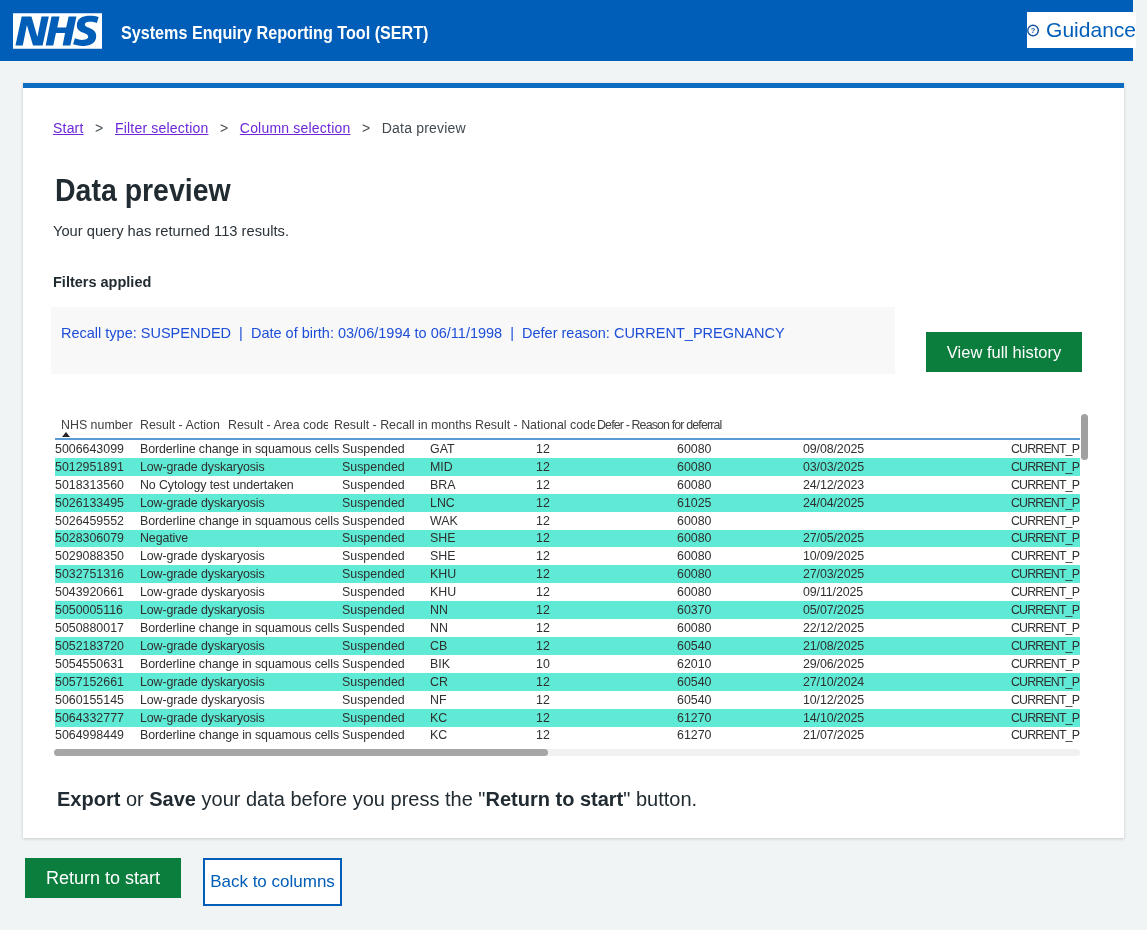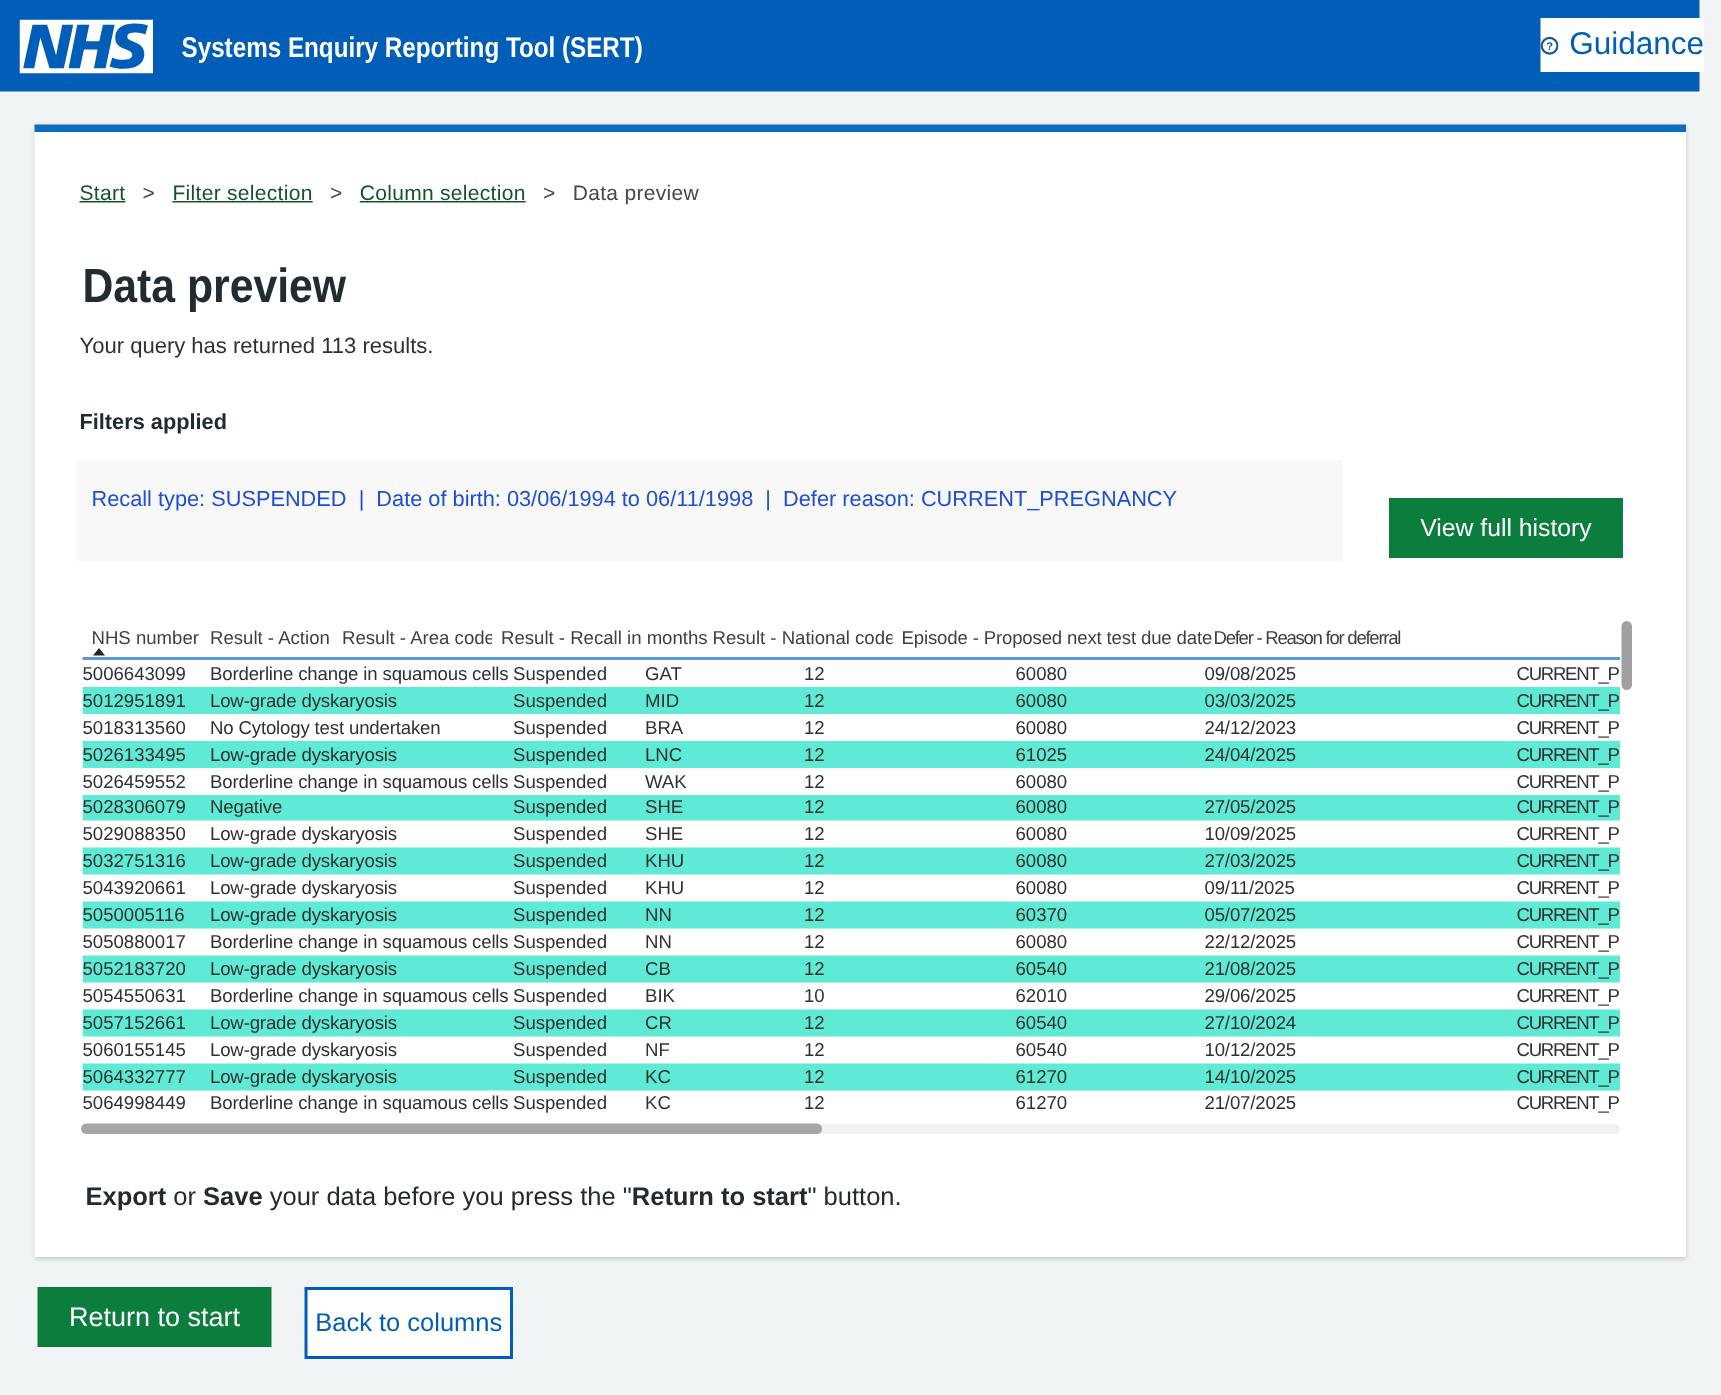--- a/index.html
+++ b/index.html
@@ -8,21 +8,21 @@
 
   .hdr { position:absolute; left:0; top:0; width:1133px; height:61px; background:#005eb8;padding-left:20px; }
   .nhslogo { position:absolute; left:13px; top:12px; }
   .hdr-title { position:absolute; left:121px; top:22px; color:#ffffff; font-size:19px; font-weight:bold; white-space:nowrap; transform:scaleX(0.85); transform-origin:left center; }
   .guidance { position:absolute; left:1027px; top:12px; width:109px; height:36px; background:#ffffff; display:flex; align-items:center; justify-content:center; }
   .guidance span { color:#005eb8; font-size:21px; margin-left:7px; }
 
   .card { position:absolute; left:23px; top:83px; width:1101px; height:755px; background:#ffffff; border-top:5px solid #0c6cc0; box-shadow:0 1px 3px rgba(0,0,0,0.18); }
 
   .crumb { position:absolute; left:53px; top:120px; font-size:14px; letter-spacing:0.2px; color:#41494f; white-space:nowrap; }
-  .crumb a { color:#14532d; text-decoration:underline;margin-top:44px; }
+  .crumb a { color:#6d28d9; text-decoration:underline;margin-top:44px; }
   .crumb .sep { color:#454d53; margin:0 11.5px; font-size:14px; }
 
   h1 { position:absolute; left:55px; top:172px; font-size:32px; font-weight:bold; color:#212b32; transform:scaleX(0.89); transform-origin:left top; white-space:nowrap; }
   .results { position:absolute; left:53px; top:223px; font-size:14.7px; color:#2a3238; }
   .fheading { position:absolute; left:53px; top:274px; font-size:14.5px; font-weight:bold; color:#212b32; }
   .fbox { position:absolute; left:51px; top:307px; width:844px; height:67px; background:#f8f8f8; }
   .fbox .ftext { position:absolute; left:10px; top:17.5px; font-size:14.5px; color:#1d4ed8; white-space:nowrap; }
 
   .btn-green { background:#0b7d3d; color:#ffffff; border:none; display:flex; align-items:center; justify-content:center; }
   .viewfull { position:absolute; left:926px; top:332px; width:156px; height:40px; font-size:16.5px; }
@@ -42,21 +42,21 @@
   .c7 { width:212px; overflow:visible; letter-spacing:-0.1px; }
   .c8 { width:220px; padding-left:2px; letter-spacing:-0.85px; }
   .thead .c1 { text-align:left; padding-left:6px; position:relative; }
   .thead .c { padding-top:5.5px; }
   .sortarrow { position:absolute; left:7px; top:19.5px; width:0; height:0; border-left:4.5px solid transparent; border-right:4.5px solid transparent; border-bottom:5px solid #252525; }
   .hline { position:absolute; left:55px; top:438px; width:1025px; height:2px; background:#5b9bd5; }
   .vsb { position:absolute; left:1081px; top:414px; width:7px; height:46px; background:#a0a0a0; border-radius:4px; }
   .hsb-track { position:absolute; left:55px; top:749px; width:1025px; height:7px; background:#f1f1f1; border-radius:4px; }
   .hsb { position:absolute; left:54px; top:749px; width:494px; height:7px; background:#a6a6a6; border-radius:4px; }
 
-  .export { position:absolute; left:57px; top:788px; font-size:17px; color:#212b32; }
+  .export { position:absolute; left:57px; top:788px; font-size:20px; color:#212b32; }
 
   .retstart { position:absolute; left:25px; top:858px; width:156px; height:40px; font-size:18px; }
   .backcols { position:absolute; left:203px; top:858px; width:139px; height:48px; background:#ffffff; border:2px solid #005eb8; color:#005eb8; font-size:17px; display:flex; align-items:center; justify-content:center; }
 </style>
 </head>
 <body>
   <div class="hdr">
     <svg class="nhslogo" width="89" height="38" viewBox="0 0 40 16">
       <path fill="#ffffff" d="M0 0h40v16H0z"></path>
       <path fill="#005eb8" d="M3.9 1.5h4.4l2.6 9h.1l1.8-9h3.3l-2.8 13H9l-2.7-9h-.1l-1.8 9H1.1M17.3 1.5h3.6l-1 4.9h4L25 1.5h3.5l-2.7 13h-3.5l1.1-5.6h-4.1l-1.2 5.6h-3.4M37.7 4.4c-.7-.3-1.6-.6-2.9-.6-1.4 0-2.5.2-2.5 1.3 0 1.8 5.1 1.2 5.1 5.1 0 3.6-3.3 4.5-6.4 4.5-1.3 0-2.9-.3-4-.7l.8-2.7c.7.4 2.1.7 3.2.7s2.8-.2 2.8-1.5c0-2.1-5.1-1.3-5.1-5 0-3.4 2.9-4.4 5.8-4.4 1.6 0 3.1.2 4 .6"></path>
@@ -82,21 +82,20 @@
   </div>
   <button class="btn-green viewfull">View full history</button>
 
   <div class="tbl">
     <div class="thead">
       <div class="c c1">NHS number<span class="sortarrow"></span></div>
       <div class="c c3">Result - Action</div>
       <div class="c c4">Result - Area code</div>
       <div class="c c5">Result - Recall in months</div>
       <div class="c c6">Result - National code</div>
-      <div class="c c7">Episode - Proposed next test due date</div>
       <div class="c c8">Defer - Reason for deferral</div>
     </div>
 <div class="trow odd">
       <div class="c c1">5006643099</div>
       <div class="c c2">Borderline change in squamous cells</div>
       <div class="c c3">Suspended</div>
       <div class="c c4">GAT</div>
       <div class="c c5">12</div>
       <div class="c c6">60080</div>
       <div class="c c7">09/08/2025</div>

